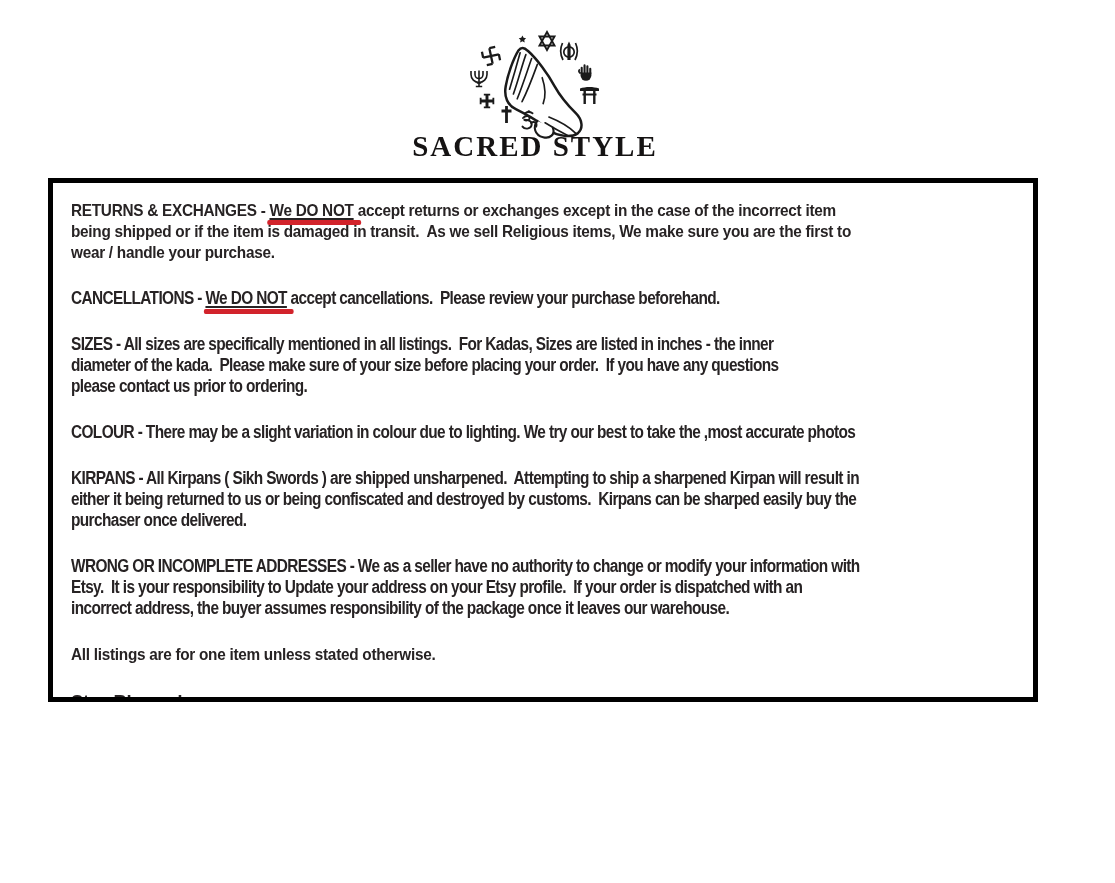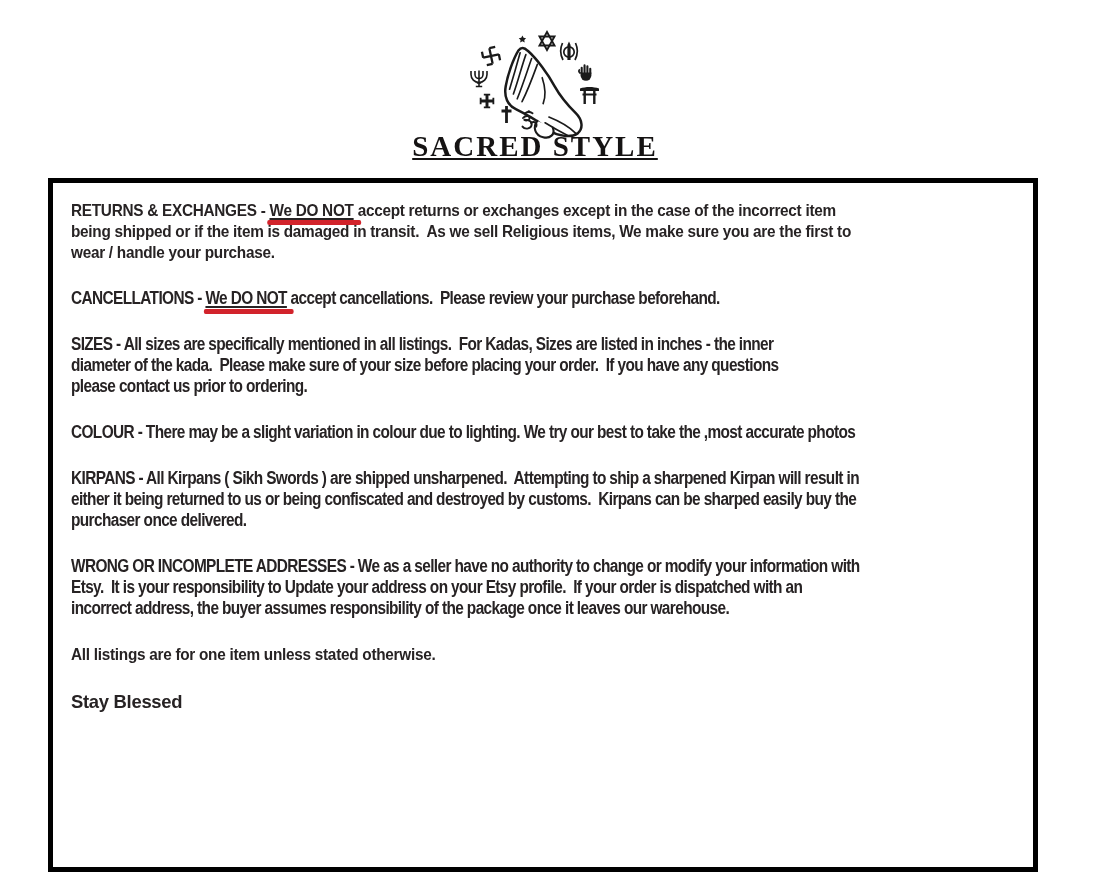--- a/index.html
+++ b/index.html
@@ -5,24 +5,24 @@
   html,body{margin:0;padding:0;background:#fff;}
   body{width:1115px;height:883px;position:relative;font-family:"Liberation Sans",sans-serif;overflow:hidden;}
   .abs{position:absolute;}
 
   
   .logo-area{left:440px;top:22px;width:240px;height:150px;}
   .sym{position:absolute;line-height:0;}
   .sym svg{display:block;}
   .brand{left:370px;top:130px;width:330px;text-align:center;
          font-family:"Liberation Serif",serif;font-weight:600;
-         font-size:29px;letter-spacing:2px;color:#151313;white-space:nowrap;text-decoration:underline;}
+         font-size:29px;letter-spacing:2px;color:#151313;white-space:nowrap;}
 
   
-  .policy-box{left:48px;top:178px;width:990px;height:694px;box-sizing:border-box;
+  .policy-box{left:48px;top:178px;width:990px;height:524px;box-sizing:border-box;
               border:5px solid #000;background:#fff;padding:17px 18px 0 18px;overflow:hidden;}
   .para{margin:0 0 25px 0;font-weight:bold;color:var(--ink,#272324);
         white-space:pre;transform-origin:left top;}
   .para.normal{font-size:16.5px;line-height:21px;letter-spacing:-0.3px;transform:scaleX(0.93);}
   .para.condensed{font-size:17.5px;line-height:21px;letter-spacing:-0.7px;transform:scaleX(0.88);}
   .para.signoff{font-size:19px;line-height:23px;letter-spacing:-0.3px;transform:scaleX(0.97);margin-top:2px;}
   .donot{position:relative;text-decoration:underline;text-decoration-thickness:2px;text-underline-offset:2px;}
   .donot::after{content:"";position:absolute;left:-2px;right:-8px;bottom:-6px;height:5px;
                 background:var(--red,#d2232b);border-radius:2px;}
 </style>

